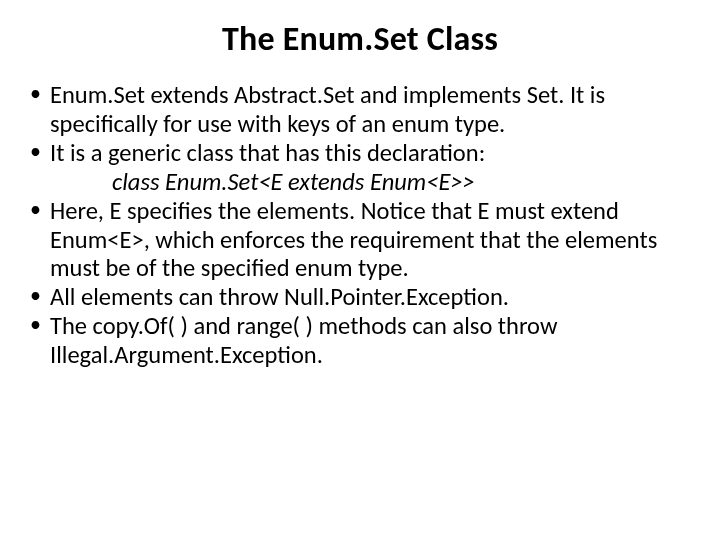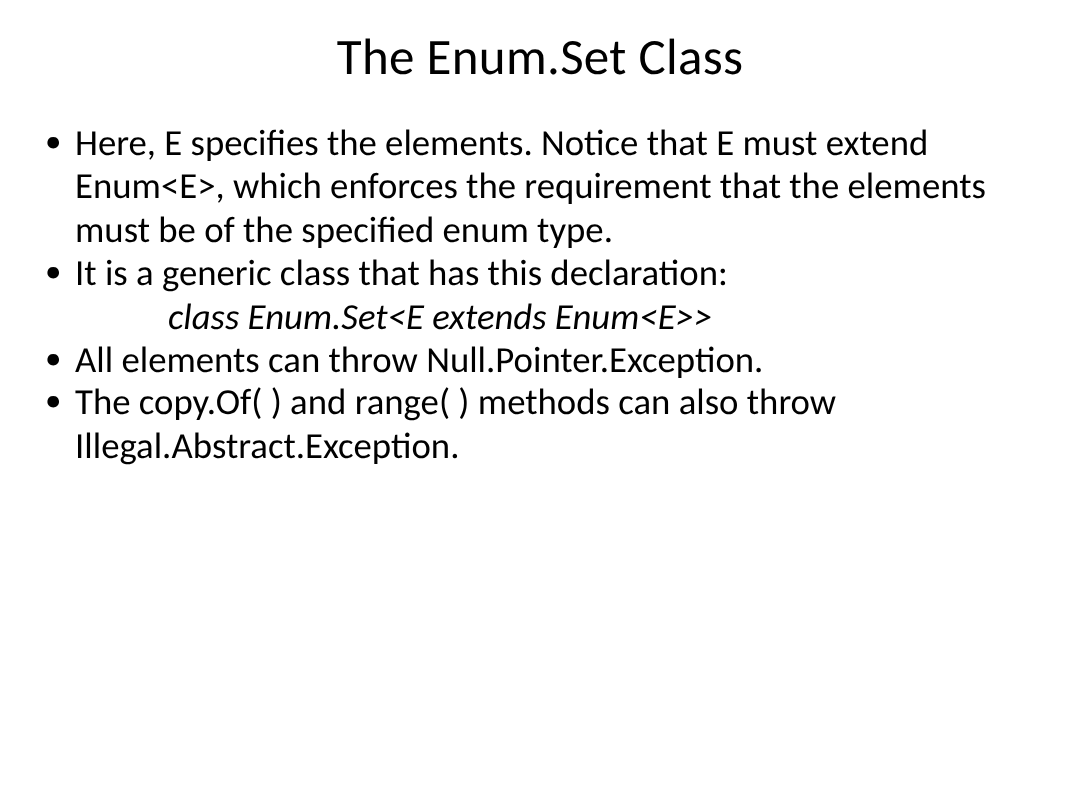--- a/index.html
+++ b/index.html
@@ -12,21 +12,21 @@
     color: #000000;
   }
   .slide {
     box-sizing: border-box;
     width: 720px;
     height: 540px;
     padding: 18px 28px 0 28px;
   }
   .title {
     text-align: center;
-    font-weight: 400;
+    font-weight: 700;
     font-size: 34px;
     margin: 0 0 22px 0;
     letter-spacing: 0.2px;
   }
   ul.bullets {
     list-style: none;
     margin: 0;
     padding: 0;
   }
   ul.bullets > li {
@@ -50,26 +50,29 @@
     font-style: italic;
   }
 </style>
 </head>
 <body>
 
 <div class="slide">
   <h1 class="title">The Enum.Set Class</h1>
   <ul class="bullets">
     <li>
-      <span>Here, E specifies the elements. Notice that E must extend Enum&lt;E&gt;, which enforces the requirement that the elements must be of the specified enum type.</span>
+      <span>Enum.Set extends Abstract.Set and implements Set. It is specifically for use with keys of an enum type.</span>
     </li>
     <li>
       <span>It is a generic class that has this declaration:</span>
       <span class="indent">class Enum.Set&lt;E extends Enum&lt;E&gt;&gt;</span>
     </li>
     <li>
+      <span>Here, E specifies the elements. Notice that E must extend Enum&lt;E&gt;, which enforces the requirement that the elements must be of the specified enum type.</span>
+    </li>
+    <li>
       <span>All elements can throw Null.Pointer.Exception.</span>
     </li>
     <li>
-      <span>The copy.Of( ) and range( ) methods can also throw Illegal.Abstract.Exception.</span>
+      <span>The copy.Of( ) and range( ) methods can also throw Illegal.Argument.Exception.</span>
     </li>
   </ul>
 </div>
 
 </body></html>

